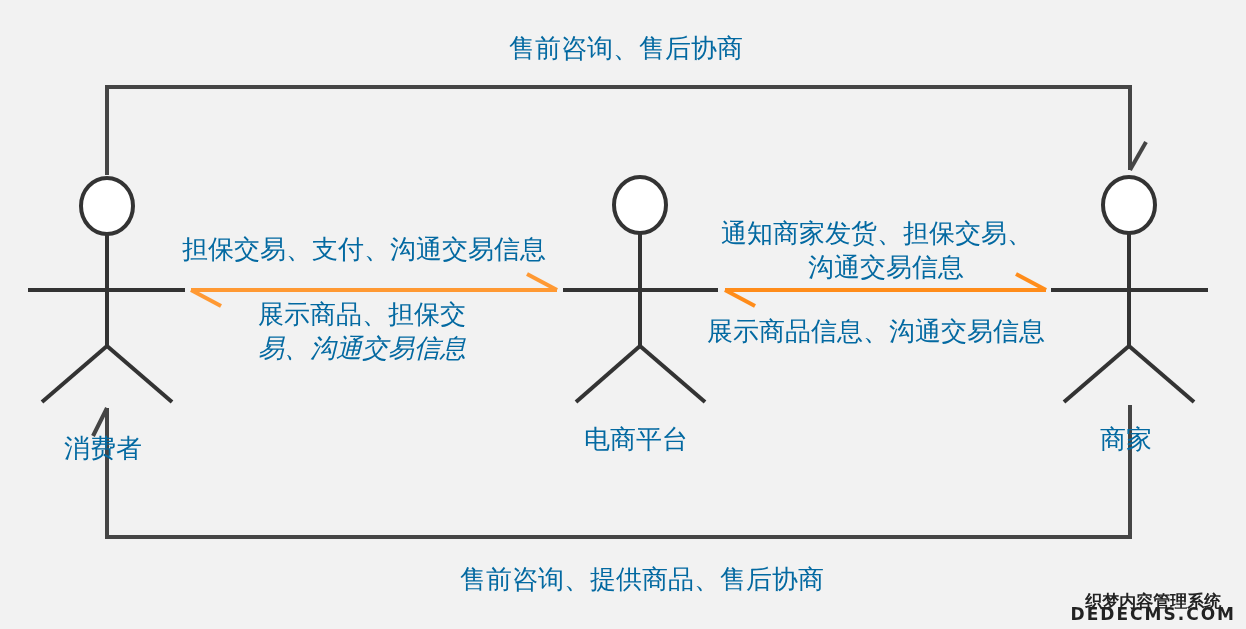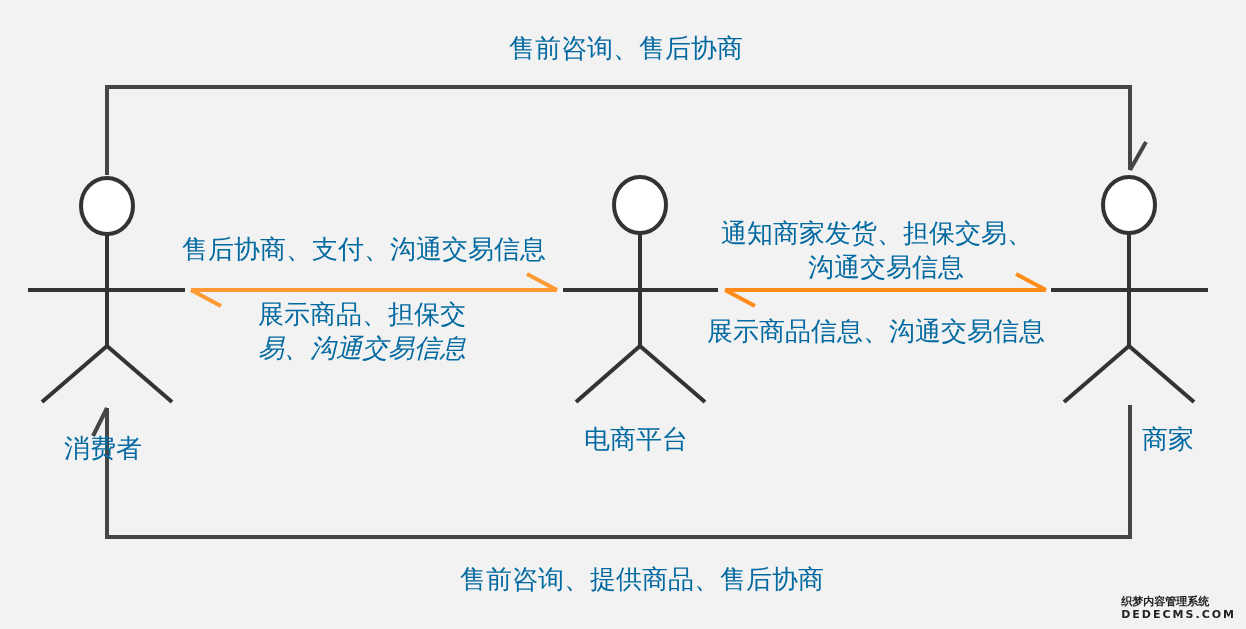--- a/index.html
+++ b/index.html
@@ -1,20 +1,20 @@
 <!DOCTYPE html>
 <html><head>
 <meta charset="utf-8">
 <style>
   html, body { margin:0; padding:0; }
   body { width:1246px; height:629px; background:#f2f2f2; overflow:hidden; position:relative;
          font-family:"DejaVu Sans","Liberation Sans",sans-serif; color:#333; }
   svg.diagram { position:absolute; left:0; top:0; }
   .lbl { position:absolute; font-size:26px; line-height:32px; color:#0369a1; white-space:nowrap; }
-  .wm { position:absolute; right:10px; bottom:8px; font-size:11px; line-height:13px; color:#222; font-weight:bold; }
+  .wm { position:absolute; right:10px; bottom:8px; text-align:center; font-size:17px; line-height:13px; color:#222; font-weight:bold; }
 </style>
 </head>
 <body>
 
 <svg class="diagram" width="1246" height="629" viewBox="0 0 1246 629">
 
   <g fill="none" stroke="#454545" stroke-width="4">
     <polyline points="107,175 107,87 1130,87 1130,170"></polyline>
     <line x1="1130" y1="170" x2="1146" y2="142"></line>
   </g>
@@ -56,28 +56,28 @@
   <g stroke="#ff8c1a" stroke-width="4" fill="none">
     <line x1="725" y1="290" x2="1046" y2="290"></line>
     <line x1="1046" y1="290" x2="1016" y2="274"></line>
     <line x1="725" y1="290" x2="755" y2="306"></line>
   </g>
 </svg>
 
 <div class="lbl" style="left:509px;top:32px;">售前咨询、售后协商</div>
 <div class="lbl" style="left:460px;top:563px;">售前咨询、提供商品、售后协商</div>
 
-<div class="lbl" style="left:182px;top:233px;">售后协商、支付、沟通交易信息</div>
+<div class="lbl" style="left:182px;top:233px;">担保交易、支付、沟通交易信息</div>
 <div class="lbl" style="left:258px;top:298px;">展示商品、担保交</div>
 <div class="lbl" style="left:258px;top:332px;font-style:italic;">易、沟通交易信息</div>
 
 <div class="lbl" style="left:721px;top:217px;">通知商家发货、担保交易、</div>
 <div class="lbl" style="left:808px;top:251px;">沟通交易信息</div>
 <div class="lbl" style="left:707px;top:315px;text-align:right;">展示商品信息、沟通交易信息</div>
 
 <div class="lbl" style="left:64px;top:432px;">消费者</div>
 <div class="lbl" style="left:584px;top:423px;">电商平台</div>
-<div class="lbl" style="left:1100px;top:423px;margin-left:42px;">商家</div>
+<div class="lbl" style="left:1100px;top:423px;">商家</div>
 
 <div class="wm">
   <div>织梦内容管理系统</div>
   <div style="letter-spacing:2px;">DEDECMS.COM</div>
 </div>
 
 </body></html>

